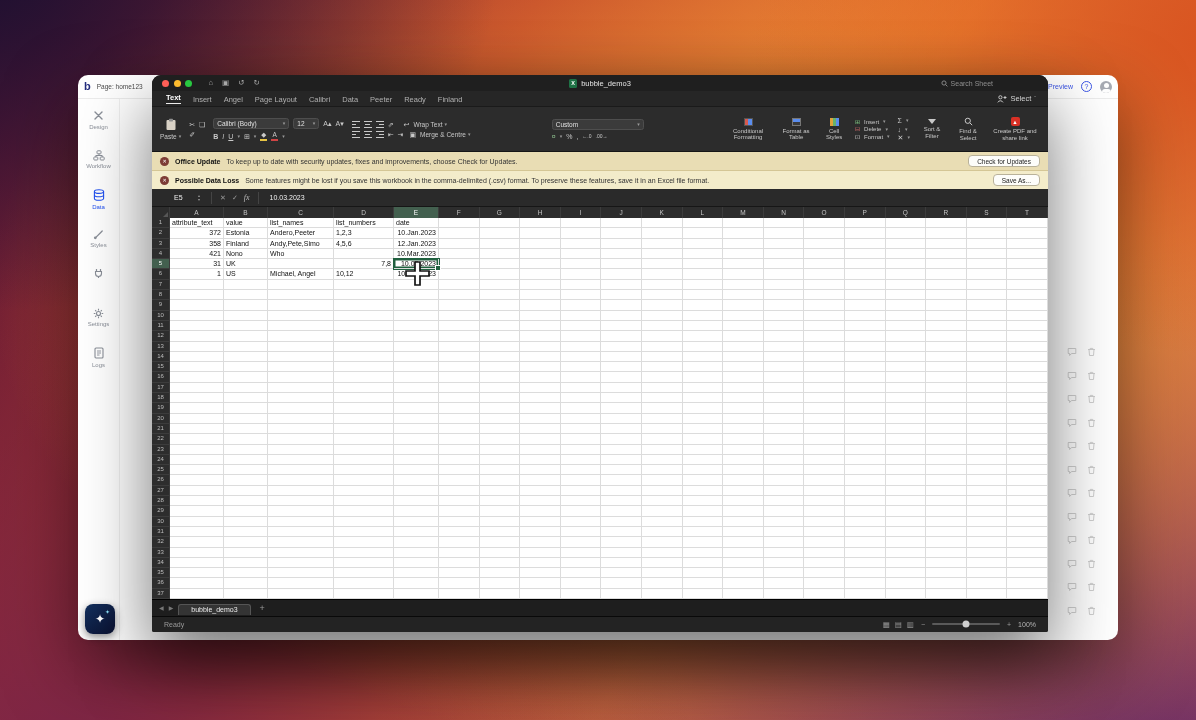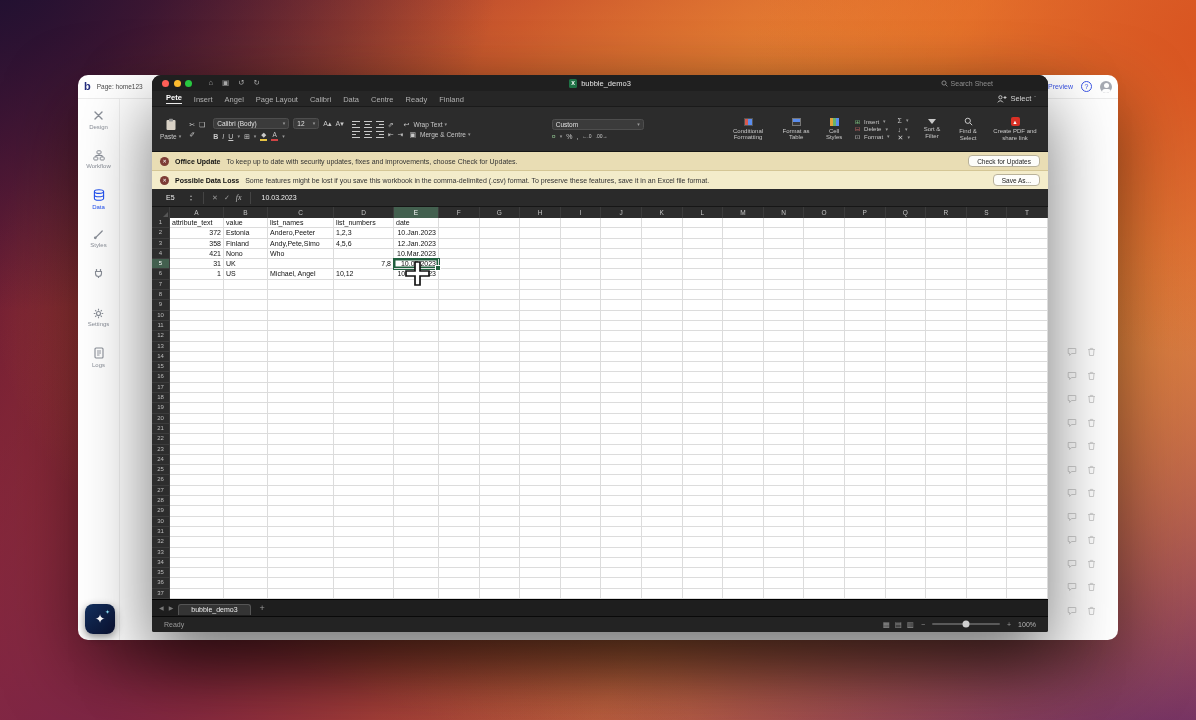--- a/index.html
+++ b/index.html
@@ -71,21 +71,21 @@
   .funnel{width:0;height:0;border-left:4px solid transparent;border-right:4px solid transparent;border-top:5px solid #c9c9c9}
   .sp{flex:1}
   
   .alert{display:flex;align-items:center;gap:6px;padding:0 8px;font-size:7px;color:#333}
   .alert.a1{height:19px;background:#e9ddb4;border-bottom:1px solid #d4c695}
   .alert.a2{height:18px;background:#f3ecca}
   .alert .aicon{width:9px;height:9px;border-radius:50%;background:#7d3c35;color:#fff;font-size:5px;display:flex;align-items:center;justify-content:center;flex:none}
   .alert b{color:#111;font-size:7px}
   .alert .btn{margin-left:auto;background:#fdfdfa;border:1px solid #b9b29a;border-radius:4px;font-size:6.5px;color:#222;padding:1px 8px;height:12px;display:flex;align-items:center;white-space:nowrap}
   
-  .fbar{height:18px;background:#2a2a2a;display:flex;align-items:center;color:#ddd;font-size:7px;border-bottom:1px solid #161616;padding:0 8px}
+  .fbar{height:18px;background:#2a2a2a;display:flex;align-items:center;color:#ddd;font-size:7px;border-bottom:1px solid #161616;padding:0 16px}
   .nbox{width:30px;padding-left:6px;color:#eee}
   .stepper{display:flex;flex-direction:column;font-size:4px;color:#999;line-height:4px;margin-right:6px}
   .fdiv{width:1px;height:12px;background:#444;margin:0 5px}
   .fbtn{color:#9a9a9a;font-size:7px;margin:0 3px}
   .fx{font-family:"Liberation Serif",serif;font-style:italic;font-size:8px;color:#bbb;margin:0 3px}
   .fval{margin-left:6px;color:#f0f0f0}
   
   .cols{display:flex;height:11px;background:#2d2d2d}
   .corner{width:18px;border-right:1px solid #3c3c3c;position:relative;flex:none}
   .corner::after{content:"";position:absolute;right:1px;bottom:1px;border-left:5px solid transparent;border-bottom:5px solid #565656}
@@ -306,27 +306,27 @@
       <svg width="7" height="7" viewBox="0 0 7 7">
           <circle cx="3" cy="3" r="2.1" fill="none" stroke="#8e8e8e" stroke-width="0.9"></circle>
           <path d="M4.6 4.6 L6.4 6.4" stroke="#8e8e8e" stroke-width="0.9"></path>
         </svg>
       <span>Search Sheet</span>
     </div>
   </div>
 
   <div class="xl-tabs">
     <span id="xl-tabs-list" style="display:flex;gap:12px;align-items:flex-end">
-        <span class="xl-tab active">Pete</span>
+        <span class="xl-tab active">Text</span>
         <span class="xl-tab">Insert</span>
         <span class="xl-tab">Angel</span>
         <span class="xl-tab">Page Layout</span>
         <span class="xl-tab">Calibri</span>
         <span class="xl-tab">Data</span>
-        <span class="xl-tab">Centre</span>
+        <span class="xl-tab">Peeter</span>
         <span class="xl-tab">Ready</span>
         <span class="xl-tab">Finland</span>
       </span>
     <div class="xl-share">
       <svg width="10" height="8" viewBox="0 0 10 8">
           <circle cx="3.4" cy="2.3" r="1.6" fill="none" stroke="#d2d2d2" stroke-width="0.9"></circle>
           <path d="M0.8 7.4a2.8 2.6 0 0 1 5.2 0" fill="none" stroke="#d2d2d2" stroke-width="0.9"></path>
           <path d="M8 1v3 M6.5 2.5h3" stroke="#d2d2d2" stroke-width="0.9"></path>
         </svg>
       <span>Select</span>

